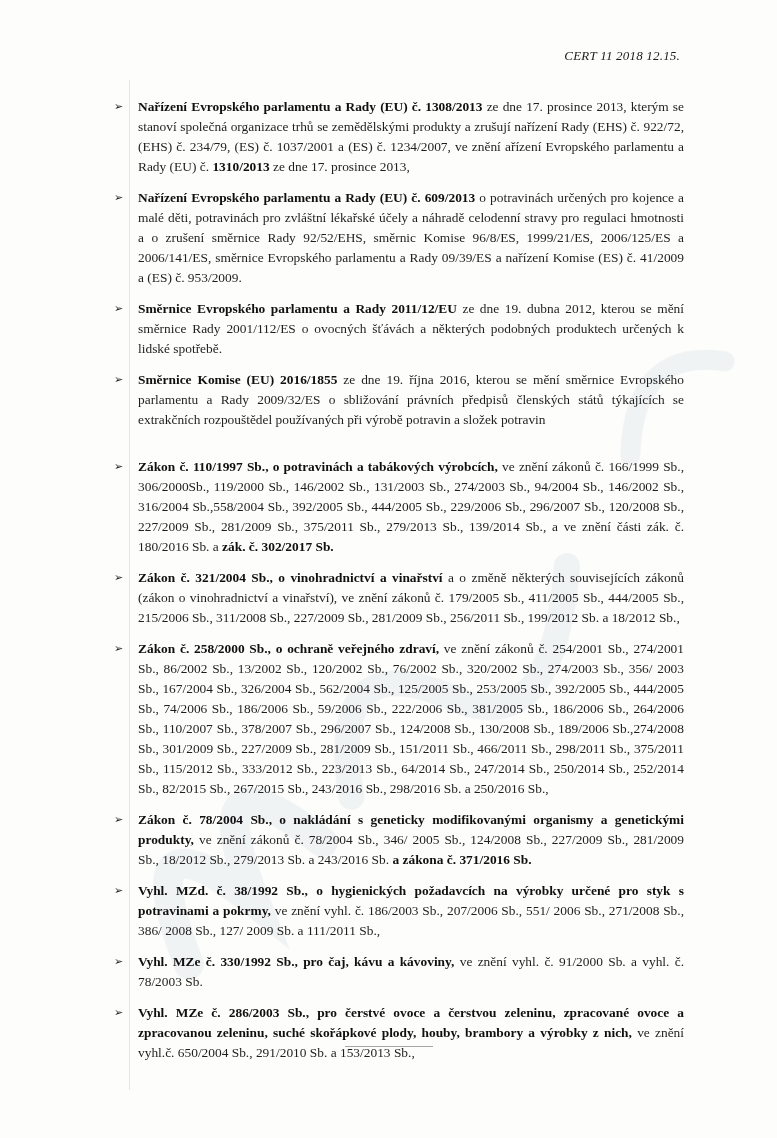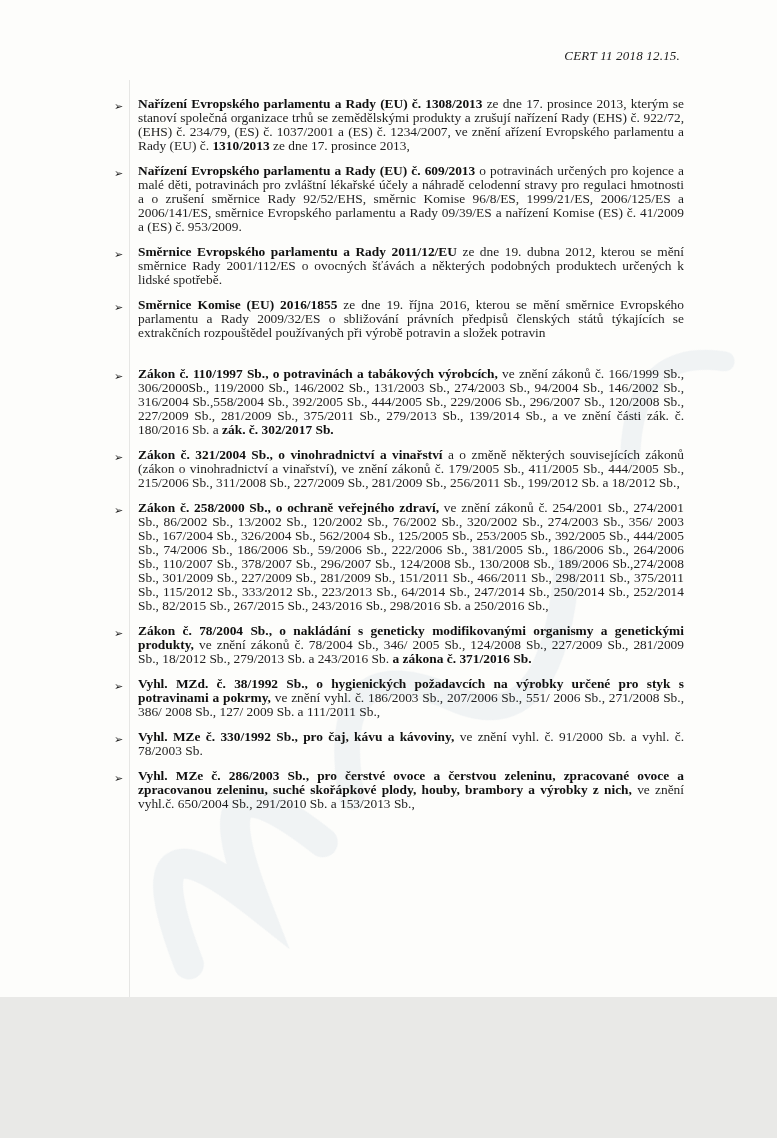--- a/index.html
+++ b/index.html
@@ -3,21 +3,21 @@
 <meta charset="utf-8">
 <style>
   html, body {
     margin: 0;
     padding: 0;
     background: #e9e9e7;
   }
   .page {
     position: relative;
     width: 777px;
-    height: 997px;
+    height: 1138px;
     margin: 0 auto;
     background: #fdfdfb;
     overflow: hidden;
     font-family: "Liberation Serif", "DejaVu Serif", serif;
     color: #222;
   }
   
   .scan-line {
     position: absolute;
     left: 129px;
@@ -54,21 +54,21 @@
     width: 24px;
     font-size: 11px;
     line-height: 17px;
     padding-top: 1px;
     color: #1b1b1b;
   }
   .text {
     flex: 1 1 auto;
     margin: 0;
     font-size: 13.4px;
-    line-height: 14px;
+    line-height: 20px;
     text-align: justify;
     color: #1e1e1e;
   }
   .text b {
     font-weight: bold;
     color: #101010;
   }
   .footer-sep {
     position: absolute;
     top: 1046px;

